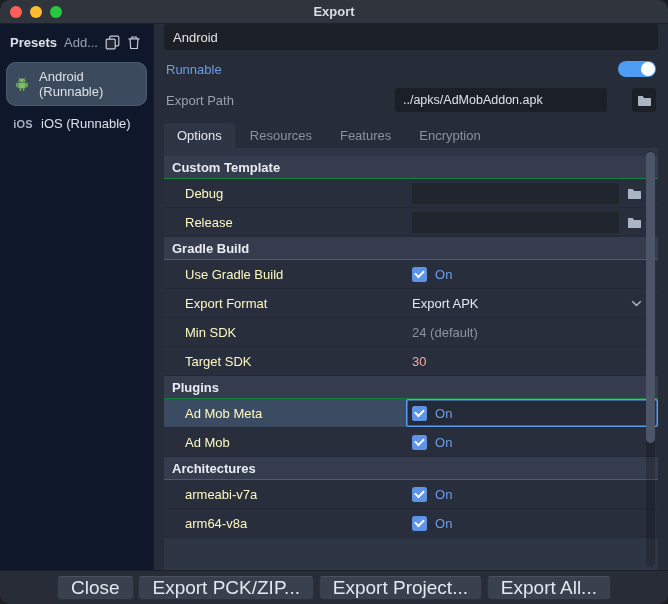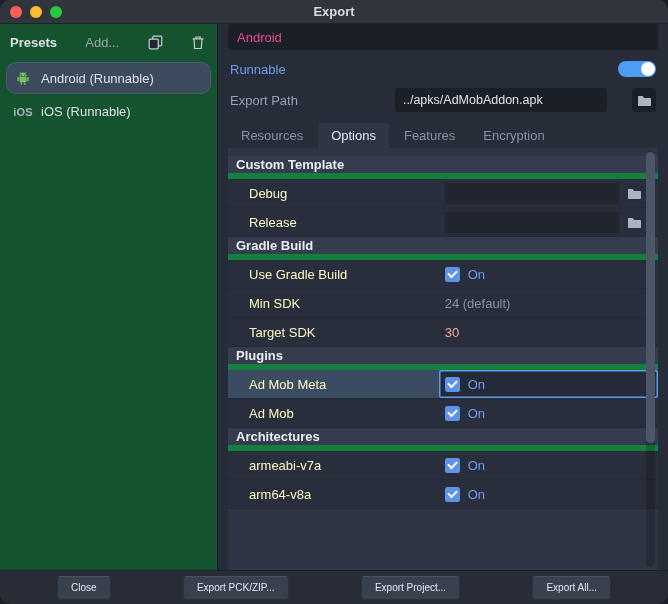--- a/index.html
+++ b/index.html
@@ -15,38 +15,38 @@
   .traffic { display: flex; gap: 8px; padding-left: 10px; }
   .tl { width: 12px; height: 12px; border-radius: 50%; display: inline-block; }
   .tl.red { background: #ff5f57; } .tl.yellow { background: #febc2e; } .tl.green { background: #28c840; }
   .win-title { position: absolute; left: 0; right: 0; text-align: center;
                color: #d8dbe1; font-weight: 700; font-size: 13px; pointer-events: none; }
 
   
   .bodyrow { display: flex; flex: 1 1 auto; min-height: 0; }
 
   
-  .sidebar { width: 218px; flex: 0 0 auto; background: #14532d; border-right: 1px solid #181c23;
+  .sidebar { width: 154px; flex: 0 0 auto; background: #0f172a; border-right: 1px solid #181c23;
              display: flex; flex-direction: column; }
   .sidebar-header { display: flex; align-items: center; justify-content: space-between;
                     padding: 11px 12px 9px 10px; }
   .presets-title { color: #dde1e7; font-weight: 600; }
   .add-link { color: #9aa3b1; }
   .hdr-icon { display: flex; align-items: center; }
   .preset-item { display: flex; align-items: center; gap: 8px; margin: 3px 6px; padding: 7px 7px;
                  border-radius: 10px; color: #dde1e7; }
   .preset-item.selected { background: #3c4a5d; box-shadow: inset 0 0 0 1px #4a5a70; }
   .preset-icon { width: 20px; display: flex; justify-content: center; align-items: center; }
   .ios-glyph { font-size: 11px; font-weight: 700; color: #aab2bf; letter-spacing: .2px; }
 
   
   .main { flex: 1 1 auto; background: #262c38; display: flex; flex-direction: column; min-width: 0; }
   .name-label { padding: 12px 12px 7px; font-weight: 700; color: #e3e6ec; }
   .name-input { margin: 0 10px; height: 26px; background: #1b2027; border-radius: 3px;
-                display: flex; align-items: center; padding: 0 9px; color: #ec4899; }
+                display: flex; align-items: center; padding: 0 9px; color: #e5e5e5; }
   .runnable-row { margin: 10px 10px 0; height: 18px; display: flex; align-items: center; padding: 0 2px; }
   .runnable-label { color: var(--accent, #6d9eea); }
   .toggle { margin-left: auto; width: 38px; height: 16px; border-radius: 9px;
             background: var(--toggle-on, #4f9cf5); position: relative; }
   .toggle .knob { position: absolute; right: 1px; top: 1px; width: 14px; height: 14px;
                   border-radius: 50%; background: #ffffff; }
   .exportpath-row { margin: 10px 10px 0; display: flex; align-items: center; gap: 25px; padding: 0 2px; }
   .exportpath-label { color: #98a1b0; }
   .path-field { margin-left: auto; width: 212px; height: 24px; background: #1b2027; border-radius: 3px;
                 display: flex; align-items: center; padding: 0 8px; color: #dfe3ea; font-size: 12.5px;
@@ -55,21 +55,21 @@
                    display: flex; align-items: center; justify-content: center; flex: 0 0 auto; }
 
   
   .tabbar { margin: 11px 10px 0; display: flex; gap: 2px; }
   .tab { padding: 5px 13px; color: #8a92a2; border-radius: 4px 4px 0 0; }
   .tab.active { background: #2e3544; color: #e6e9ee; }
 
   
   .tree-wrap { flex: 1 1 auto; margin: 0 10px; background: #2e3544; position: relative;
                overflow: hidden; padding-top: 8px; }
-  .section-header { height: 23px; background: #353c4d; border-bottom: 6px solid #15803d;
+  .section-header { height: 23px; background: #353c4d; border-bottom: 1px solid #15803d;
                     display: flex; align-items: center; padding-left: 8px;
                     font-weight: 700; color: #e9ecf1; font-size: 13px; }
   .tree-row { height: 29px; border-bottom: 1px solid #242936; display: flex; background: #282e3b; }
   .tree-row.selected { background: #3b4c62; }
   .row-label { width: 49%; display: flex; align-items: center; padding-left: 21px;
                color: #fef9c3; overflow: hidden; white-space: nowrap; }
   .row-value { flex: 1; display: flex; align-items: center; padding: 0 16px 0 6px; min-width: 0; }
   .tree-row.selected .row-value { background: #242a37; box-shadow: inset 0 0 0 1.5px var(--selection, #5b9cf0);
                                   border-radius: 2px; }
   .path-input { flex: 1; height: 21px; background: #20252e; border-radius: 2px; }
@@ -86,21 +86,21 @@
 
   .scrollbar-track { position: absolute; top: 3px; right: 3px; bottom: 3px; width: 9px;
                      background: rgba(0,0,0,0.18); border-radius: 5px; }
   .scrollbar-thumb { position: absolute; top: 1px; left: 0; right: 0; height: 70%;
                      background: #4d5568; border-radius: 5px; }
 
   
   .footer { height: 34px; flex: 0 0 auto; background: #272c36; border-top: 1px solid #1c2029;
             display: flex; align-items: center; justify-content: space-between; padding: 0 57px; }
   .footer-btn { height: 24px; padding: 0 13px; background: #3a414e; border: 1px solid #2b303b;
-                border-top-color: #4a5260; border-radius: 4px; color: #e4e7ed; font-size: 10px;
+                border-top-color: #4a5260; border-radius: 4px; color: #e4e7ed; font-size: 19px;
                 font-family: "Liberation Sans", "DejaVu Sans", sans-serif;
                 display: flex; align-items: center; }
 </style>
 </head>
 <body>
 
 <div class="window">
 
   <div class="titlebar">
     <div class="traffic">
@@ -175,22 +175,22 @@
         <span class="folder-button">
             <span class="hdr-icon js-folder">
               <svg width="15" height="13" viewBox="0 0 16 14">
                 <path d="M1 2.2h5l1.6 2H14.2c.5 0 .8.3.8.8v7c0 .6-.4 1-1 1H2c-.6 0-1-.4-1-1z" fill="#a9b4c4"></path>
               </svg>
             </span>
           </span>
       </div>
 
       <div class="tabbar">
+          <div class="tab active">Options</div>
           <div class="tab">Resources</div>
-          <div class="tab active">Options</div>
           <div class="tab">Features</div>
           <div class="tab">Encryption</div>
         </div>
 
       <div class="tree-wrap">
         <div>
             <div class="section-header">Custom Template</div>
             <div class="tree-row">
               <div class="row-label">Debug</div>
               <div class="row-value">
@@ -215,20 +215,33 @@
             </div>
             <div class="section-header">Gradle Build</div>
             <div class="tree-row">
               <div class="row-label">Use Gradle Build</div>
               <div class="row-value">
                 <span class="checkbox"></span>
                 <span class="on-label">On</span>
               </div>
             </div>
             <div class="tree-row">
+              <div class="row-label">Export Format</div>
+              <div class="row-value">
+                <div class="dropdown">
+                  <span>Export APK</span>
+                  <span class="chev">
+                    <svg width="11" height="7" viewBox="0 0 11 7" fill="none">
+                      <path d="M1.2 1.2 5.5 5.4l4.3-4.2" stroke="#a7b1bf" stroke-width="1.5"></path>
+                    </svg>
+                  </span>
+                </div>
+              </div>
+            </div>
+            <div class="tree-row">
               <div class="row-label">Min SDK</div>
               <div class="row-value">
                 <span class="value-text dim">24 (default)</span>
               </div>
             </div>
             <div class="tree-row">
               <div class="row-label">Target SDK</div>
               <div class="row-value">
                 <span class="value-text">30</span>
               </div>

